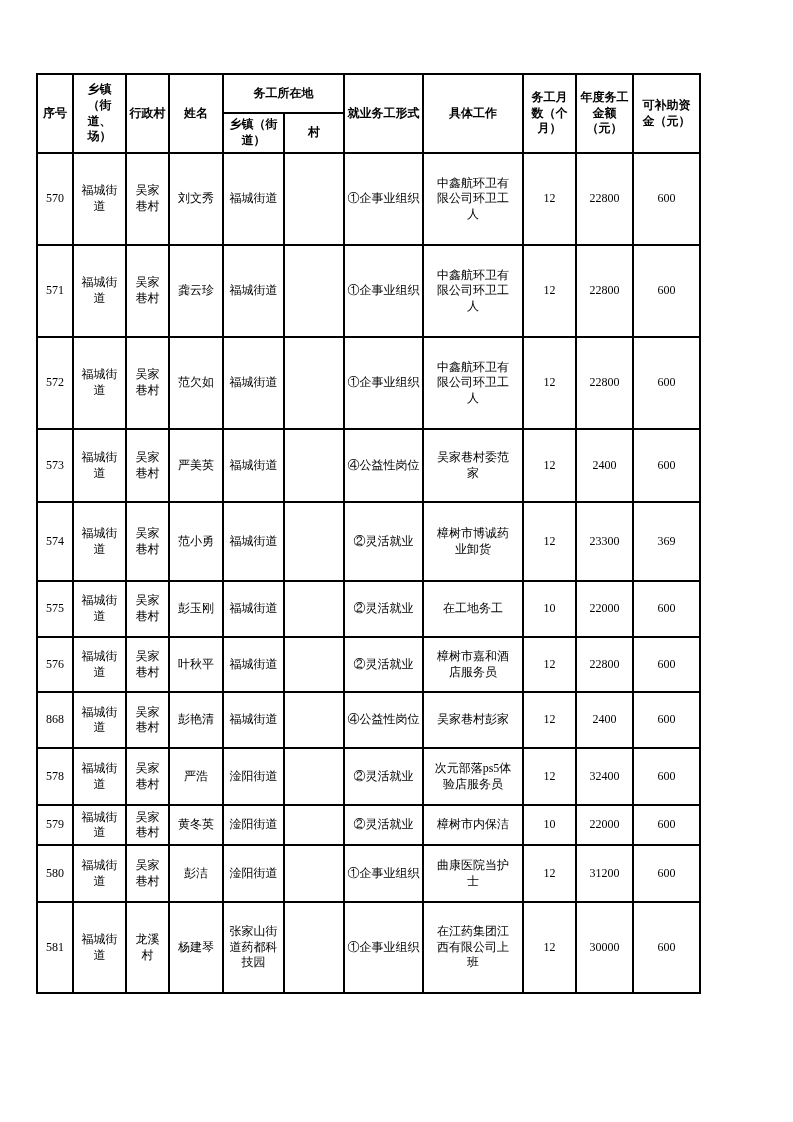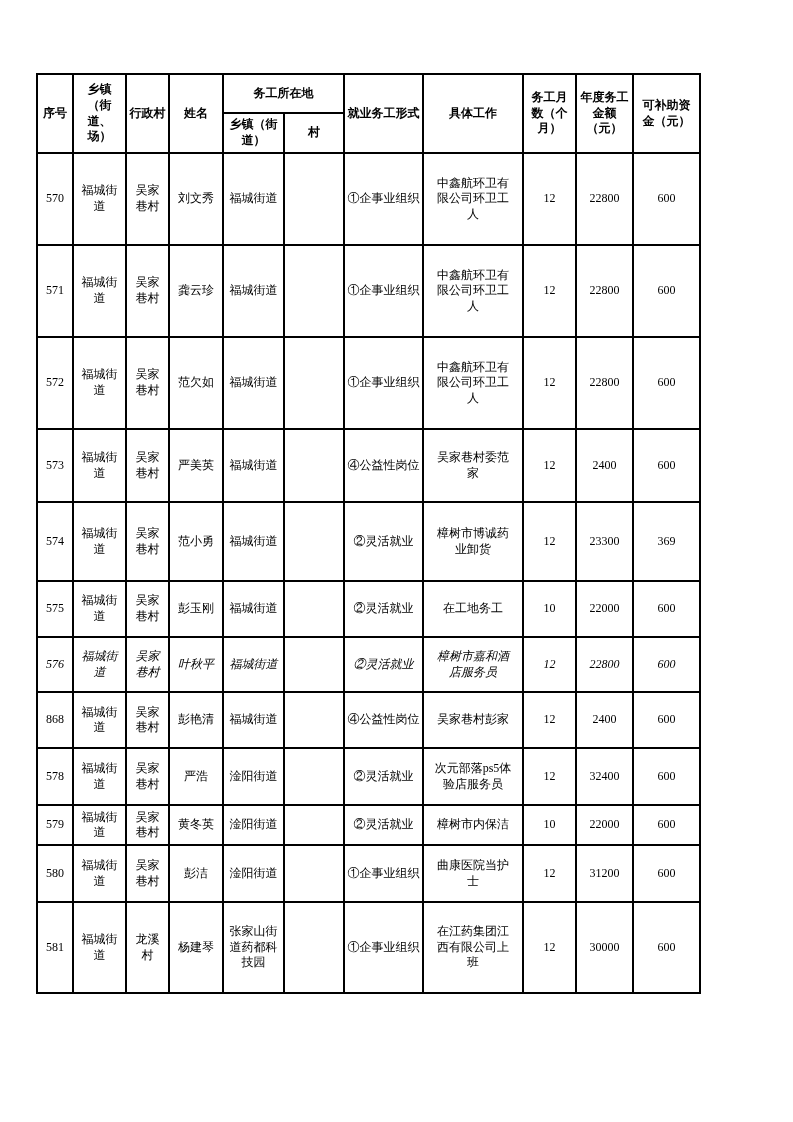--- a/index.html
+++ b/index.html
@@ -144,21 +144,21 @@
           <td class="c-village">吴家巷村</td>
           <td class="c-name">彭玉刚</td>
           <td class="c-work-township">福城街道</td>
           <td class="c-work-village"></td>
           <td class="c-form">②灵活就业</td>
           <td class="c-job">在工地务工</td>
           <td class="c-months">10</td>
           <td class="c-amount">22000</td>
           <td class="c-subsidy">600</td>
         </tr>
-        <tr style="height: 50px; font-style: italic;">
+        <tr style="height: 50px;">
           <td class="c-seq">576</td>
           <td class="c-township">福城街道</td>
           <td class="c-village">吴家巷村</td>
           <td class="c-name">叶秋平</td>
           <td class="c-work-township">福城街道</td>
           <td class="c-work-village"></td>
           <td class="c-form">②灵活就业</td>
           <td class="c-job">樟树市嘉和酒店服务员</td>
           <td class="c-months">12</td>
           <td class="c-amount">22800</td>

